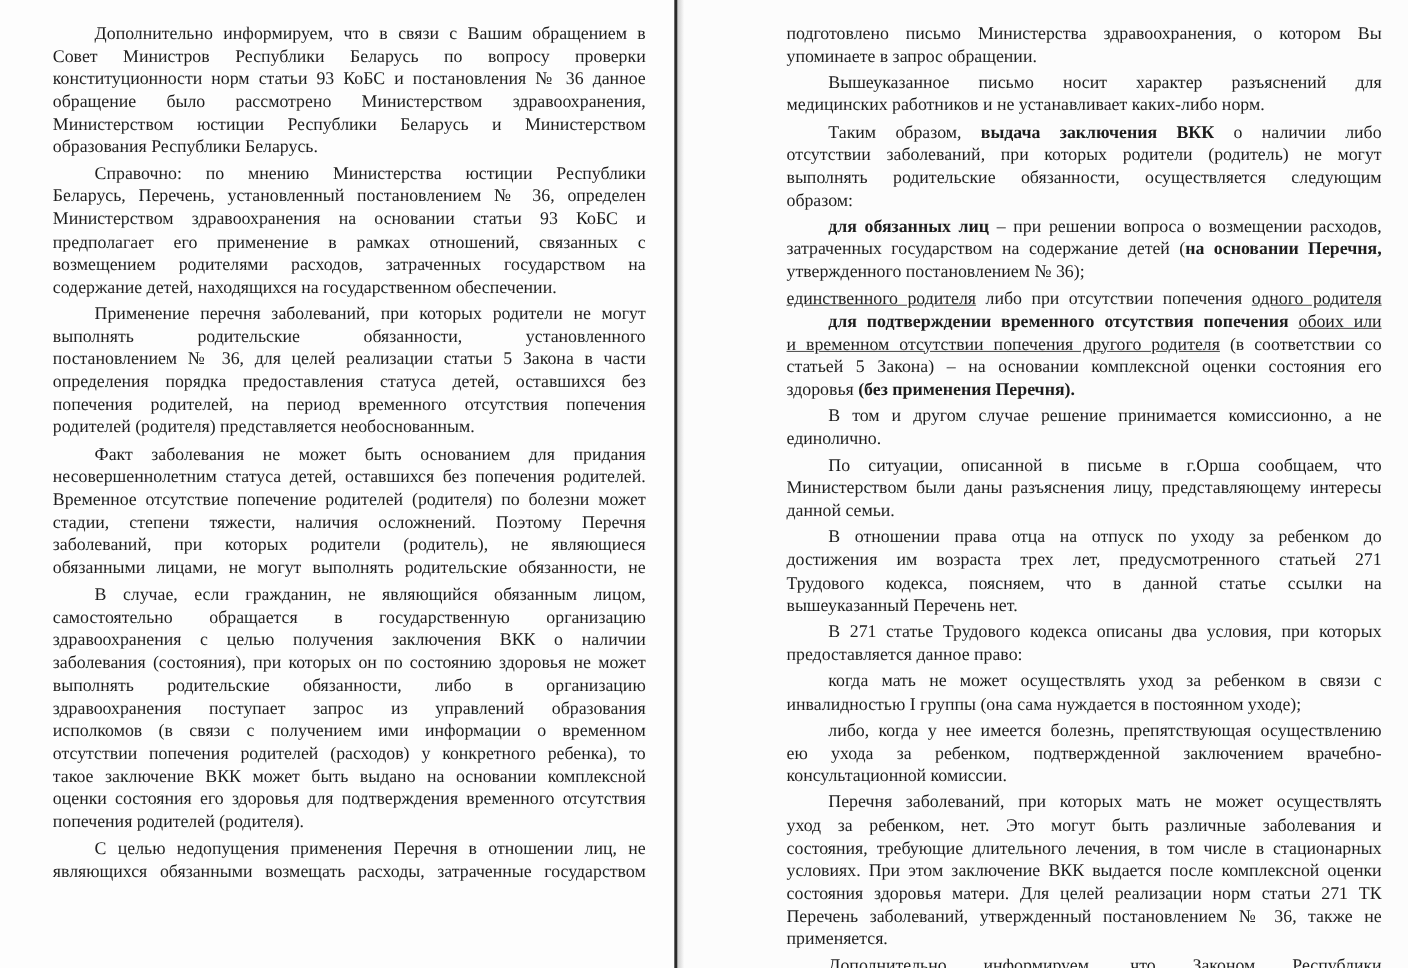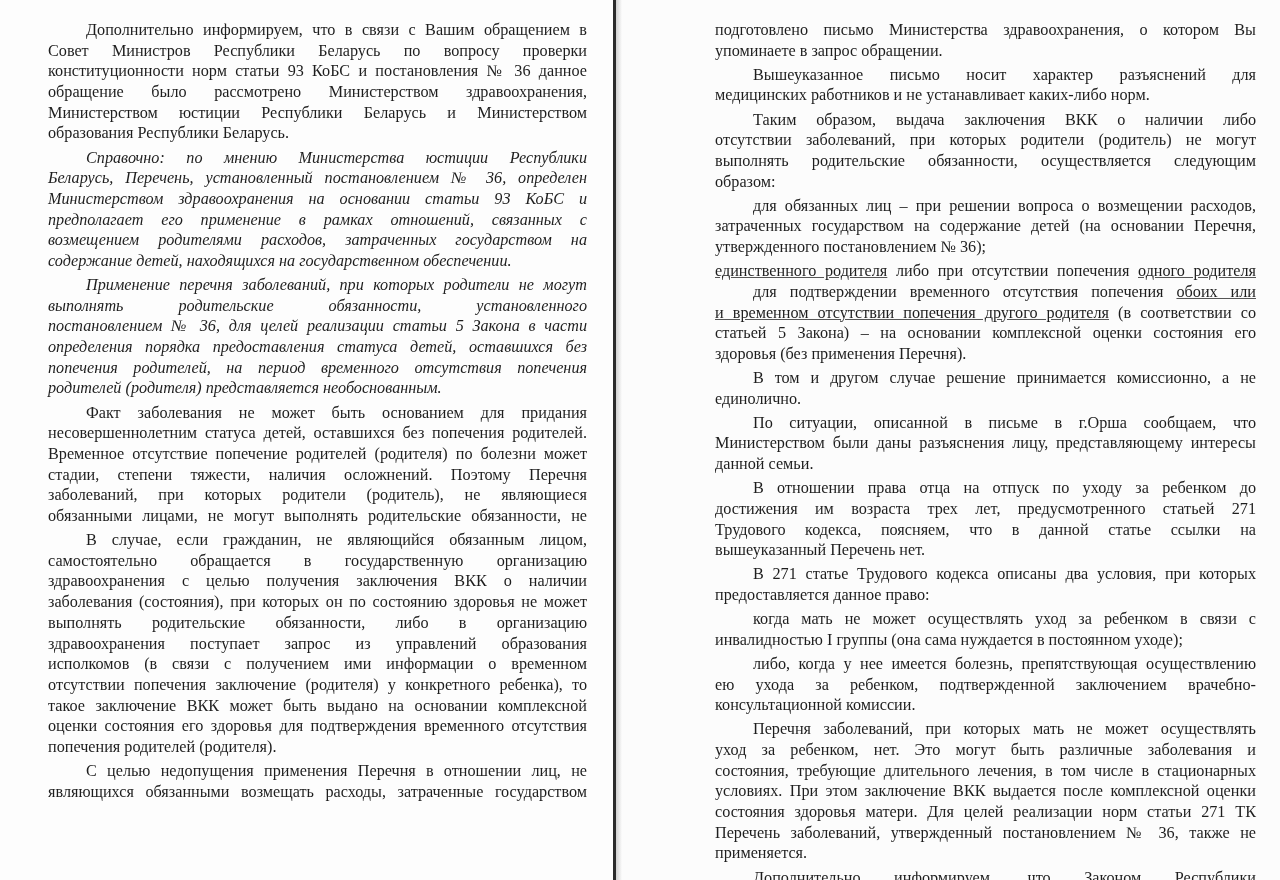--- a/index.html
+++ b/index.html
@@ -15,22 +15,22 @@
     .divider { position: absolute; top: 0; left: 613px; width: 3px; height: 880px; background: #2a2a2a; }
     .divider-shadow { position: absolute; top: 0; left: 616px; width: 6px; height: 880px;
       background: linear-gradient(to right, #cfcfcf, #fcfcfc); }
     .col { position: absolute; top: 20px; font-size: 16.2px; line-height: 20.7px; }
     #col-left { left: 48px; width: 539px; }
     #col-right { left: 715px; width: 541px; }
     .line { white-space: nowrap; text-align: justify; text-align-last: justify; height: 20.7px; overflow: visible; }
     .line.last { text-align-last: left; }
     .line.first { text-indent: 38px; }
     .para { margin-bottom: 3.4px; }
-    .italic { font-style: italic; }
-    b { font-weight: normal; }
+    .italic { }
+    b { font-weight: bold; }
     u { text-decoration: underline; text-decoration-color: #555; }
   </style>
 </head>
 <body>
 
 <div class="page" id="page-left"></div>
 <div class="page" id="page-right"></div>
 <div class="divider"></div>
 <div class="divider-shadow"></div>
 
@@ -68,21 +68,21 @@
       <div class="line">обязанными лицами, не могут выполнять родительские обязанности, не</div>
     </div>
     <div class="para">
       <div class="line first">В случае, если гражданин, не являющийся обязанным лицом,</div>
       <div class="line">самостоятельно обращается в государственную организацию</div>
       <div class="line">здравоохранения с целью получения заключения ВКК о наличии</div>
       <div class="line">заболевания (состояния), при которых он по состоянию здоровья не может</div>
       <div class="line">выполнять родительские обязанности, либо в организацию</div>
       <div class="line">здравоохранения поступает запрос из управлений образования</div>
       <div class="line">исполкомов (в связи с получением ими информации о временном</div>
-      <div class="line">отсутствии попечения заключение (родителя) у конкретного ребенка), то</div>
+      <div class="line">отсутствии попечения родителей (расходов) у конкретного ребенка), то</div>
       <div class="line">такое заключение ВКК может быть выдано на основании комплексной</div>
       <div class="line">оценки состояния его здоровья для подтверждения временного отсутствия</div>
       <div class="line last">попечения родителей (родителя).</div>
     </div>
     <div class="para">
       <div class="line first">С целью недопущения применения Перечня в отношении лиц, не</div>
       <div class="line">являющихся обязанными возмещать расходы, затраченные государством</div>
     </div>
   </div>
 

